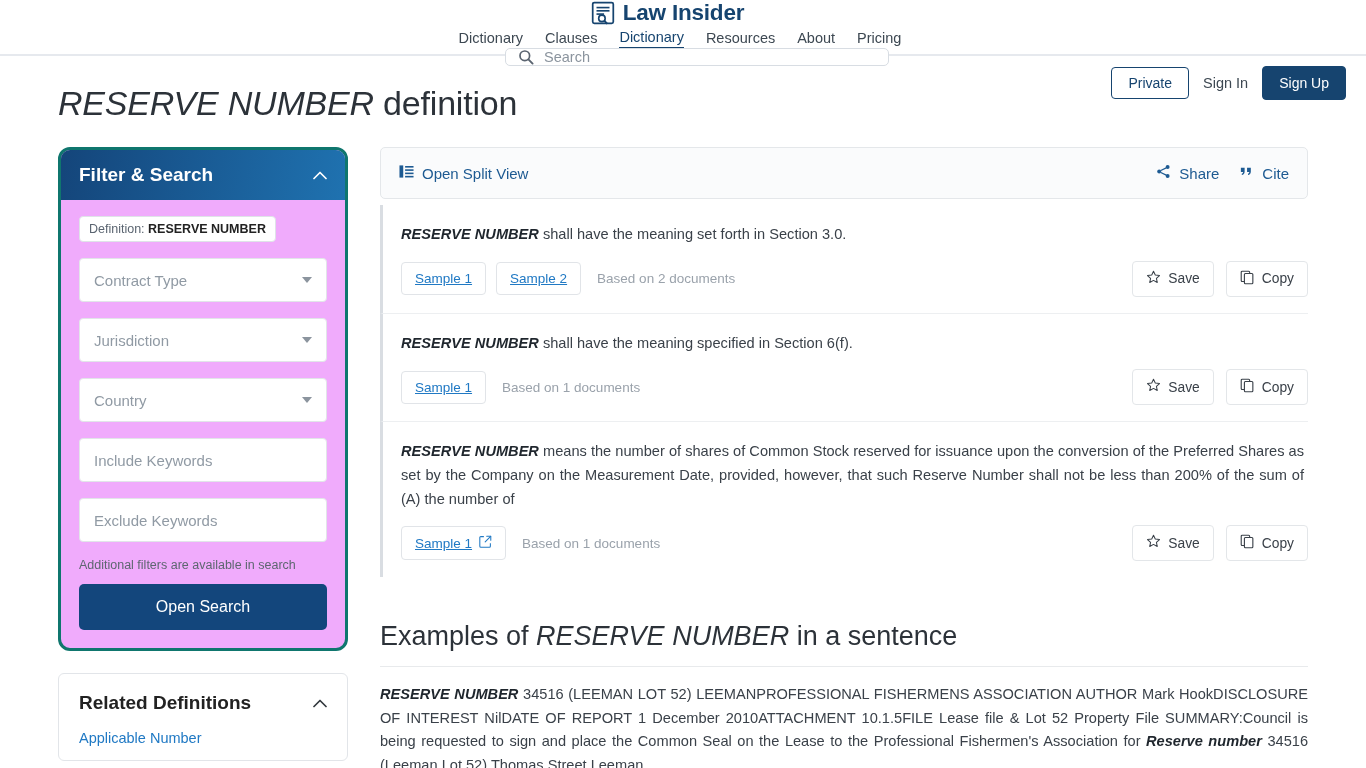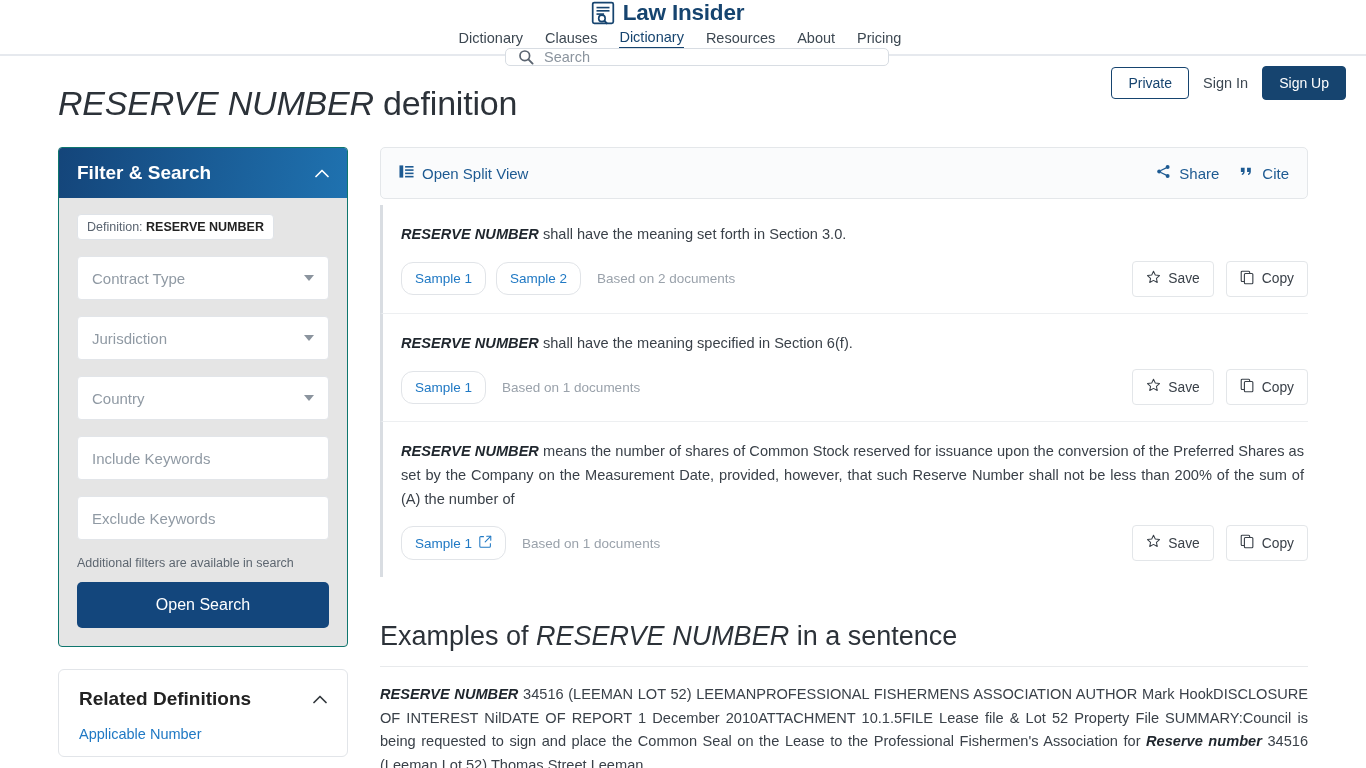--- a/index.html
+++ b/index.html
@@ -132,24 +132,24 @@
     display: flex;
     padding: 24px 58px 0 58px;
     gap: 32px;
     align-items: flex-start;
   }
   .sidebar { width: 290px; flex: 0 0 290px; }
   .content { flex: 1 1 auto; min-width: 0; }
 
   
   .filter-card {
-    border: 1px solid #0f766e;
-    border-radius: 4px;
+    border: 3px solid #0f766e;
+    border-radius: 12px;
     overflow: hidden;
-    background: #e5e5e5;
+    background: #f0abfc;
   }
   .filter-head {
     background: linear-gradient(100deg, #14457a 0%, #1f72b0 100%);
     color: #fff;
     padding: 14px 18px;
     display: flex;
     align-items: center;
     justify-content: space-between;
     cursor: pointer;
   }
@@ -280,30 +280,31 @@
   }
   .def-footer {
     display: flex;
     align-items: center;
     margin-top: 14px;
     gap: 10px;
   }
   .sample-btn {
     border: 1px solid #e1e4e8;
     background: #fff;
-    border-radius: 12px;
+    border-radius: 4px;
     color: #2079c4;
     font-size: 13.5px;
     padding: 8px 13px;
     cursor: pointer;
     font-family: "Liberation Sans", sans-serif;
     display: inline-flex;
     align-items: center;
     gap: 7px;
     white-space: nowrap;
+    text-decoration: underline;
   }
   .based-on {
     font-size: 13.5px;
     color: #9aa2ab;
     margin-left: 6px;
     white-space: nowrap;
   }
   .def-actions { margin-left: auto; display: flex; gap: 12px; }
   .action-btn {
     border: 1px solid #e3e6e9;

